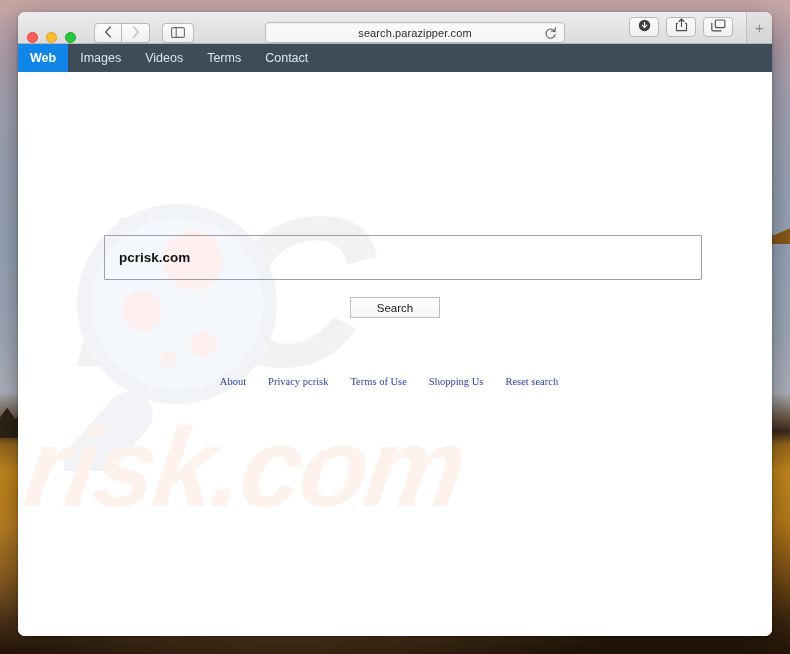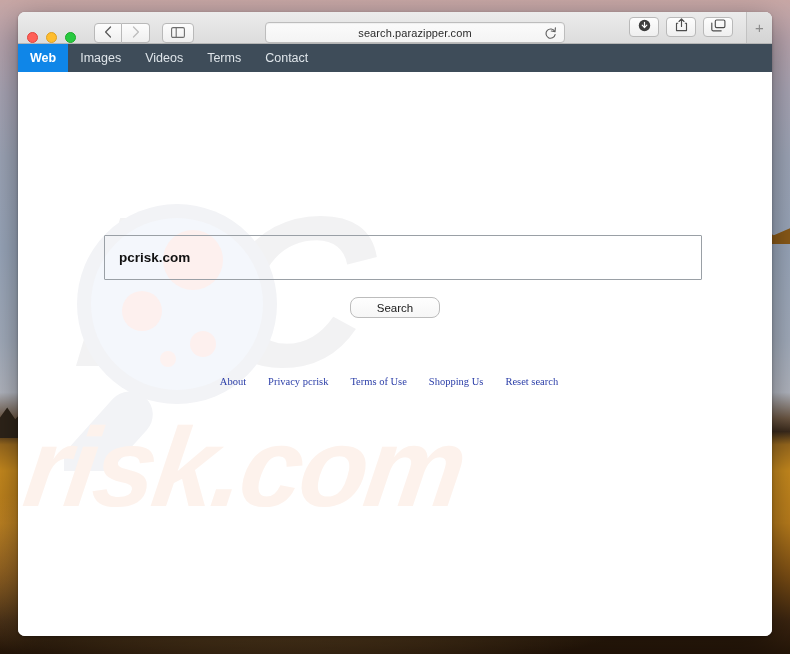--- a/index.html
+++ b/index.html
@@ -199,21 +199,21 @@
     padding: 0 14px;
     font-family: "Liberation Sans", sans-serif;
     border-radius: 1px;
   }
   #search-btn {
     position: absolute;
     left: 332px; top: 225px;
     width: 90px; height: 21px;
     background: linear-gradient(180deg,#fefefe,#f6f6f6);
     border: 1px solid #bcbcbc;
-    border-radius: 8px;
+    border-radius: 0;
     font-size: 11.5px;
     color: #1a1a1a;
     font-family: "Liberation Sans", sans-serif;
     cursor: pointer;
   }
   #footer-links {
     position: absolute;
     left: 0; right: 12px; top: 304px;
     display: flex; justify-content: center; gap: 22px;
     font-size: 10.5px;

